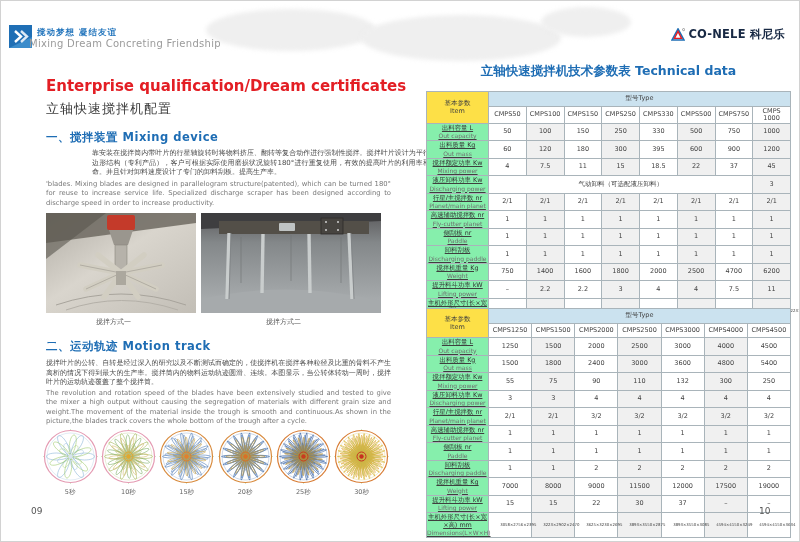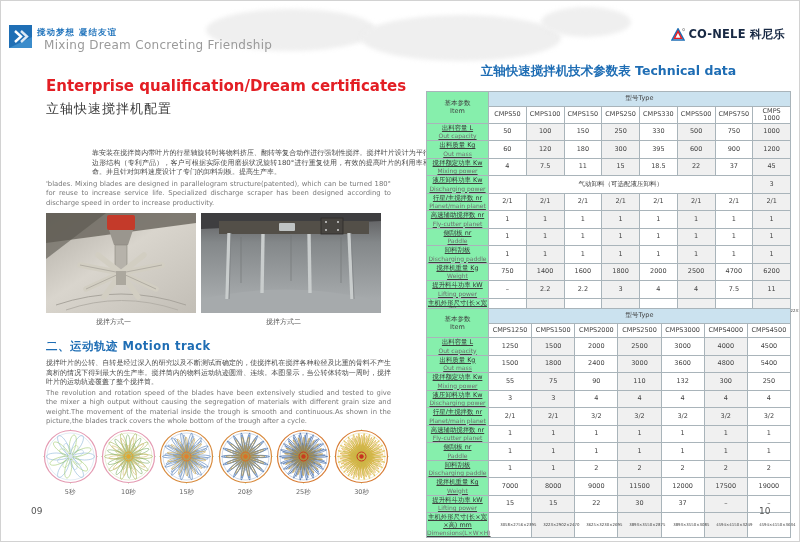--- a/index.html
+++ b/index.html
@@ -5,21 +5,21 @@
   * { margin:0; padding:0; box-sizing:border-box; }
   html,body { background:#e9e9e9; }
   body { font-family:"DejaVu Sans","Liberation Sans",sans-serif; }
   .sheet { position:relative; width:800px; height:542px; background:#fff;
            border:1px solid #d2d2d2; overflow:hidden; margin:0 auto; }
 
   
   .map-blob { position:absolute; background:#efefef; border-radius:50%; filter:blur(2px); }
   .logo-sq { position:absolute; left:8px; top:24px; width:23px; height:23px; }
   .slogan-cn { position:absolute; left:36px; top:26px; font-size:8.5px; font-weight:bold; color:#2476bd; letter-spacing:1px; }
-  .slogan-en { position:absolute; left:36px; top:37px; font-size:12px; color:#9a9a9a; letter-spacing:.3px;padding-left:7px; }
+  .slogan-en { position:absolute; left:21px; top:37px; font-size:10px; color:#9a9a9a; letter-spacing:.3px;padding-left:7px; }
   .brand { position:absolute; right:14px; top:26px; display:flex; align-items:center; gap:3px; }
   .brand-text { font-size:11.5px; font-weight:bold; color:#182944; letter-spacing:.2px; }
 
   
   .lp-title-en { position:absolute; left:45px; top:76px; font-size:15px; font-weight:bold; color:#e31e24; }
   .lp-title-cn { position:absolute; left:45px; top:99px; font-size:13px; color:#3c3c3c; letter-spacing:1px; }
   .sec-head { position:absolute; left:45px; font-size:11.5px; font-weight:bold; color:#1e6db4; letter-spacing:.5px; }
   .body-cn { position:absolute; left:45px; width:345px; font-size:7px; line-height:9.6px; color:#4a4a4a; text-align:justify; }
   .body-en { position:absolute; left:45px; width:345px; font-size:6.8px; line-height:9.4px; color:#787878; text-align:justify; }
   .photo { position:absolute; top:212px; height:100px; overflow:hidden; }
@@ -31,21 +31,21 @@
   .track-label { font-size:6.5px; color:#666; margin-top:4px; }
   .pageno { position:absolute; font-size:9px; color:#555; }
 
   
   .rp-title { position:absolute; left:425px; top:62px; width:365px; text-align:center;
               font-size:12.5px; font-weight:bold; color:#1e6db4; }
   .tbl-wrap { position:absolute; left:425px; width:365px; }
   table.spec { border-collapse:collapse; width:100%; table-layout:fixed; }
   table.spec td { border:1px solid #a9b4ba; text-align:center; vertical-align:middle;
                   font-size:6.5px; color:#3f3f3f; padding:1px 0; height:14.5px; line-height:7px; }
-  td.itemhead { background:#86efac; text-align:left; padding-left:4px; color:#35546a; }
+  td.itemhead { background:#fde047; text-align:left; padding-left:4px; color:#35546a; }
   td.itemhead div { line-height:8px; font-size:6.5px; }
   td.typehead { background:#cbe2ef; color:#35546a; height:12px; }
   td.modelhead { height:12px; font-size:6.3px; color:#444; }
   td.rowlabel { text-align:left; padding-left:3px; background:#86efac;text-decoration:underline; }
   td.rowlabel .cn { font-size:6.4px; color:#333; line-height:7.5px; }
   td.rowlabel .en { font-size:6px; color:#6e6e6e; line-height:7px; }
   td.shade { background:#f0f0f0; }
   td.dims span { display:inline-block; font-size:6.3px; transform:scale(.62); transform-origin:center; white-space:nowrap; }
 </style>
 </head>
@@ -73,20 +73,21 @@
       <polygon points="7,1 13,12 1,12" fill="none" stroke="#1f6fb5" stroke-width="1.6"></polygon>
       <polygon points="7,3.4 10.6,10.4 3.4,10.4" fill="none" stroke="#e31e24" stroke-width="1.4"></polygon>
       <circle cx="12.6" cy="1.6" r="1.1" fill="none" stroke="#555" stroke-width=".5"></circle>
     </svg>
     <span class="brand-text">CO-NELE 科尼乐</span>
   </div>
 
   <div class="lp-title-en">Enterprise qualification/Dream certificates</div>
   <div class="lp-title-cn">立轴快速搅拌机配置</div>
 
+  <div class="sec-head" style="top:129px;">一、搅拌装置 Mixing device</div>
   <div class="body-cn" style="top:148px;margin-left:46px;">靠安装在搅拌筒内带叶片的行星轴旋转时将物料挤压、翻转等复合动作进行强制性搅拌。搅拌叶片设计为平行四边形结构（专利产品），客户可根据实际使用磨损状况旋转180°进行重复使用，有效的提高叶片的利用率和寿命。并且针对卸料速度设计了专门的卸料刮板。提高生产率。</div>
   <div class="body-en" style="top:179px;">'blades. Mixing blades are designed in parallelogram structure(patented), which can be turned 180° for reuse to increase service life. Specialized discharge scraper has been designed according to discharge speed in order to increase productivity.</div>
 
   <div class="photo" style="left:45px;width:150px;">
     <svg viewBox="0 0 150 100" preserveAspectRatio="none">
       <defs>
         <linearGradient id="p1" x1="0" y1="0" x2="1" y2="1">
           <stop offset="0" stop-color="#b0aca4"></stop>
             <stop offset=".45" stop-color="#d9d5cd"></stop>
             <stop offset="1" stop-color="#c2beb6"></stop>

